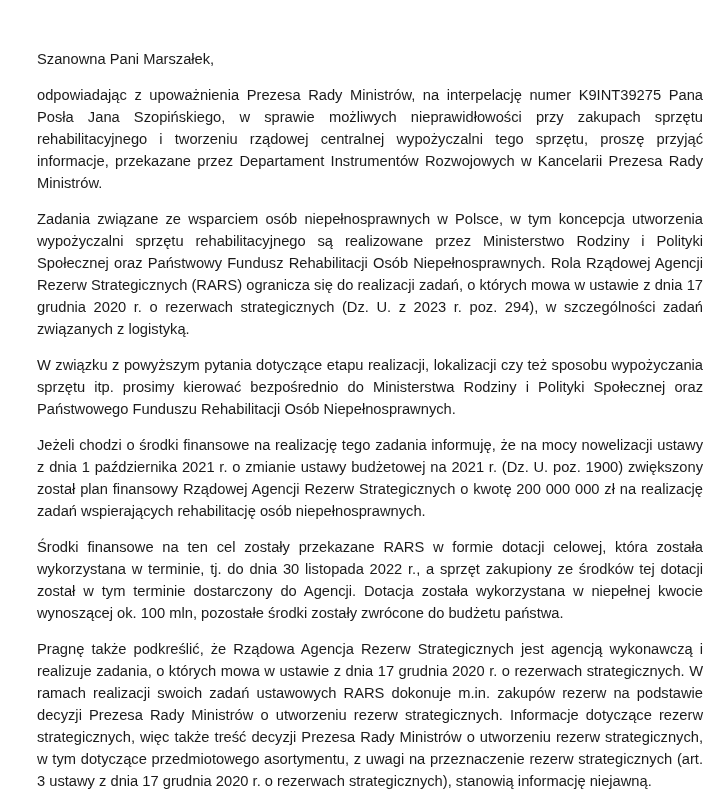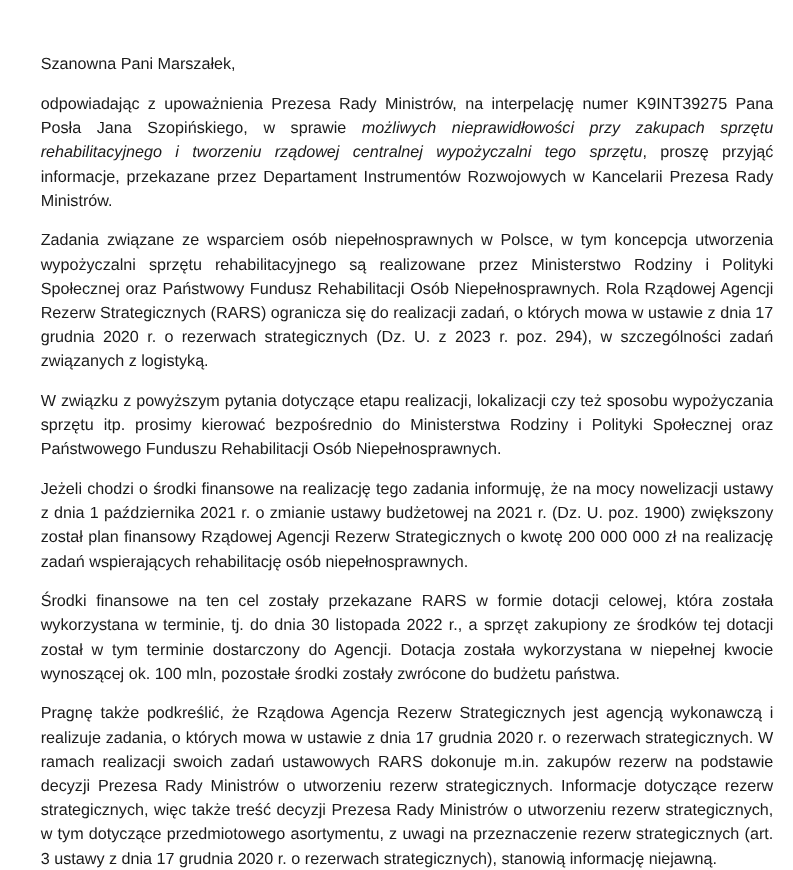--- a/index.html
+++ b/index.html
@@ -23,21 +23,21 @@
   }
   .para {
     margin: 0 0 14px 0;
     text-align: justify;
     text-justify: inter-word;
   }
   .salutation {
     text-align: left;
   }
   .seg { font-style: normal; }
-  .seg.italic { font-style: italic; }
+  .seg.italic { }
 </style>
 </head>
 <body style="background: rgb(255, 255, 255);">
 
 <div class="page" style="color: rgb(26, 26, 26);">
   <p class="para salutation">Szanowna Pani Marszałek,</p>
   <div>
       <p class="para"><span class="seg">odpowiadając z upoważnienia Prezesa Rady Ministrów, na interpelację numer K9INT39275 Pana Posła Jana Szopińskiego, w sprawie </span><span class="seg italic">możliwych nieprawidłowości przy zakupach sprzętu rehabilitacyjnego i tworzeniu rządowej centralnej wypożyczalni tego sprzętu</span><span class="seg">, proszę przyjąć informacje, przekazane przez Departament Instrumentów Rozwojowych w Kancelarii Prezesa Rady Ministrów.</span></p>
       <p class="para"><span class="seg">Zadania związane ze wsparciem osób niepełnosprawnych w Polsce, w tym koncepcja utworzenia wypożyczalni sprzętu rehabilitacyjnego są realizowane przez Ministerstwo Rodziny i Polityki Społecznej oraz Państwowy Fundusz Rehabilitacji Osób Niepełnosprawnych. Rola Rządowej Agencji Rezerw Strategicznych (RARS) ogranicza się do realizacji zadań, o których mowa w ustawie z dnia 17 grudnia 2020 r. o rezerwach strategicznych (Dz. U. z 2023 r. poz. 294), w szczególności zadań związanych z logistyką.</span></p>
       <p class="para"><span class="seg">W związku z powyższym pytania dotyczące etapu realizacji, lokalizacji czy też sposobu wypożyczania sprzętu itp. prosimy kierować bezpośrednio do Ministerstwa Rodziny i&nbsp;Polityki Społecznej oraz Państwowego Funduszu Rehabilitacji Osób Niepełnosprawnych.</span></p>

